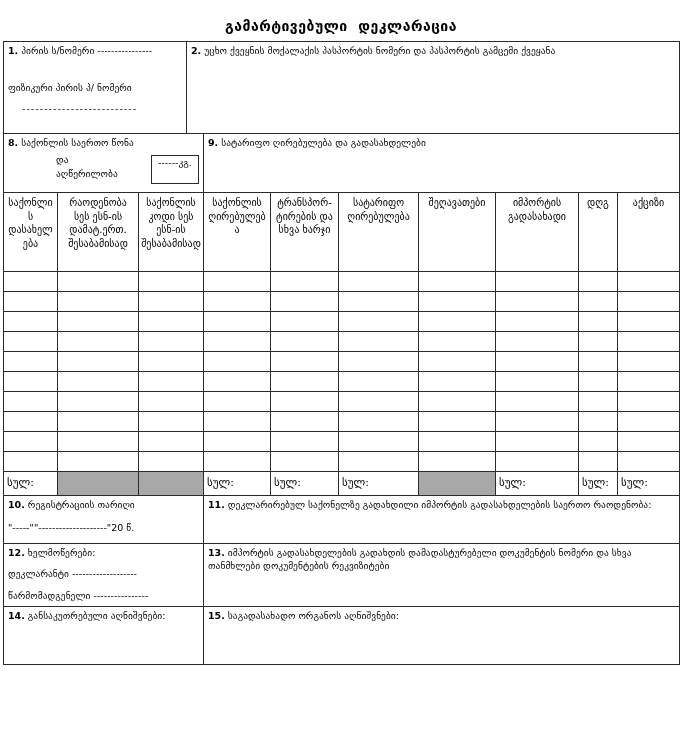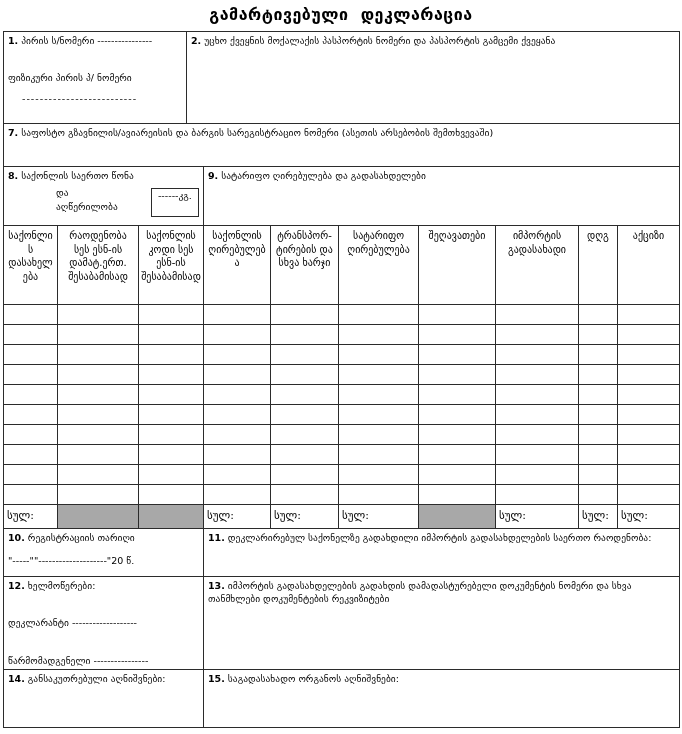--- a/index.html
+++ b/index.html
@@ -1,39 +1,39 @@
 <!DOCTYPE html>
 <html><head>
 <meta charset="utf-8">
 <style>
   html,body{margin:0;padding:0;background:#ffffff;}
   body{width:682px;height:734px;font-family:"DejaVu Sans",sans-serif;color:#000;overflow:hidden;}
   .form{width:676px;margin-left:3px;}
-  .title{text-align:center;font-weight:bold;font-size:16px;padding:5px 0 7px 0;white-space:pre-wrap;letter-spacing:.5px;}
+  .title{text-align:center;font-weight:bold;font-size:14px;padding:18px 0 7px 0;white-space:pre-wrap;letter-spacing:.5px;}
   table{border-collapse:collapse;table-layout:fixed;width:676px;}
   .stack{margin-top:-1px;}
   td{border:1px solid #2b2b2b;vertical-align:top;padding:2px 4px;font-size:9.5px;line-height:1.4;overflow:hidden;}
   .num{font-weight:bold;margin-right:3px;}
   
   .r1 td{height:87px;} .r2 td{height:31px;} .r3 td{height:42px;} .r4 td{height:38px;}
   .r5 td{height:54px;}
   .boxR{text-align:center;}
   .b1-line2{margin-top:24px;} .b1-line3{margin-top:7px;margin-left:14px;letter-spacing:1px;}
   .b8row{margin-top:4px;display:flex;align-items:flex-start;margin-left:48px;}
   .kgbox{display:inline-flex;align-items:flex-start;justify-content:center;width:52px;height:27px;border:1px solid #2b2b2b;margin-left:26px;margin-top:2px;}
   
   .goods td{padding:1px 2px;}
   .goods .hdr td{height:74px;text-align:center;font-size:10px;line-height:1.35;padding-top:3px;overflow-wrap:break-word;word-break:break-word;}
   .goods tr[data-name="goods-empty-row"] td{height:19px;padding:0;}
   .goods .totalrow td{height:20px;font-size:11px;padding:3px 2px 0 3px;}
   .goods .totalrow td.shaded{background:#a8a8a8;}
   
   .r6 td{height:43px;} .r7 td{height:58px;} .r8 td{height:53px;}
   .dashline{margin-top:10px;}
-  .b12-line{margin-top:24px;}
+  .b12-line{margin-top:8px;}
 </style>
 </head>
 <body>
 
 <div class="form" data-name="declaration-form">
 
   <div class="title" data-name="form-title">გამარტივებული  დეკლარაცია</div>
 
   <table data-name="upper-section">
     <colgroup>
@@ -44,23 +44,20 @@
     <tbody>
         <tr class="r1">
       <td data-name="box-1-person-number">
         <div data-name="box-1-line1"><span class="num" data-name="box-number">1.</span><span data-name="box-1-label">პირის ს/ნომერი ----------------</span></div>
         <div class="b1-line2" data-name="box-1-line2">ფიზიკური პირის პ/ ნომერი</div>
         <div class="b1-line3" data-name="box-1-blank-line">--------------------------</div>
       </td>
       <td colspan="2" data-name="box-2-foreign-passport">
         <span class="num" data-name="box-number">2.</span><span data-name="box-2-label">უცხო ქვეყნის მოქალაქის პასპორტის ნომერი და პასპორტის გამცემი ქვეყანა</span>
       </td>
-    </tr>
-    <tr class="r4">
-      <td colspan="3" data-name="box-7-postal-registration"><span class="num" data-name="box-number">7.</span><span data-name="box-7-label">საფოსტო გზავნილის/ავიარეისის და ბარგის სარეგისტრაციო ნომერი (ასეთის არსებობის შემთხვევაში)</span></td>
     </tr>
   </tbody>
     </table>
 
   <table class="stack" data-name="weight-tariff-section">
     <colgroup>
         <col style="width:200px">
         <col style="width:476px">
       </colgroup>
     <tbody>

